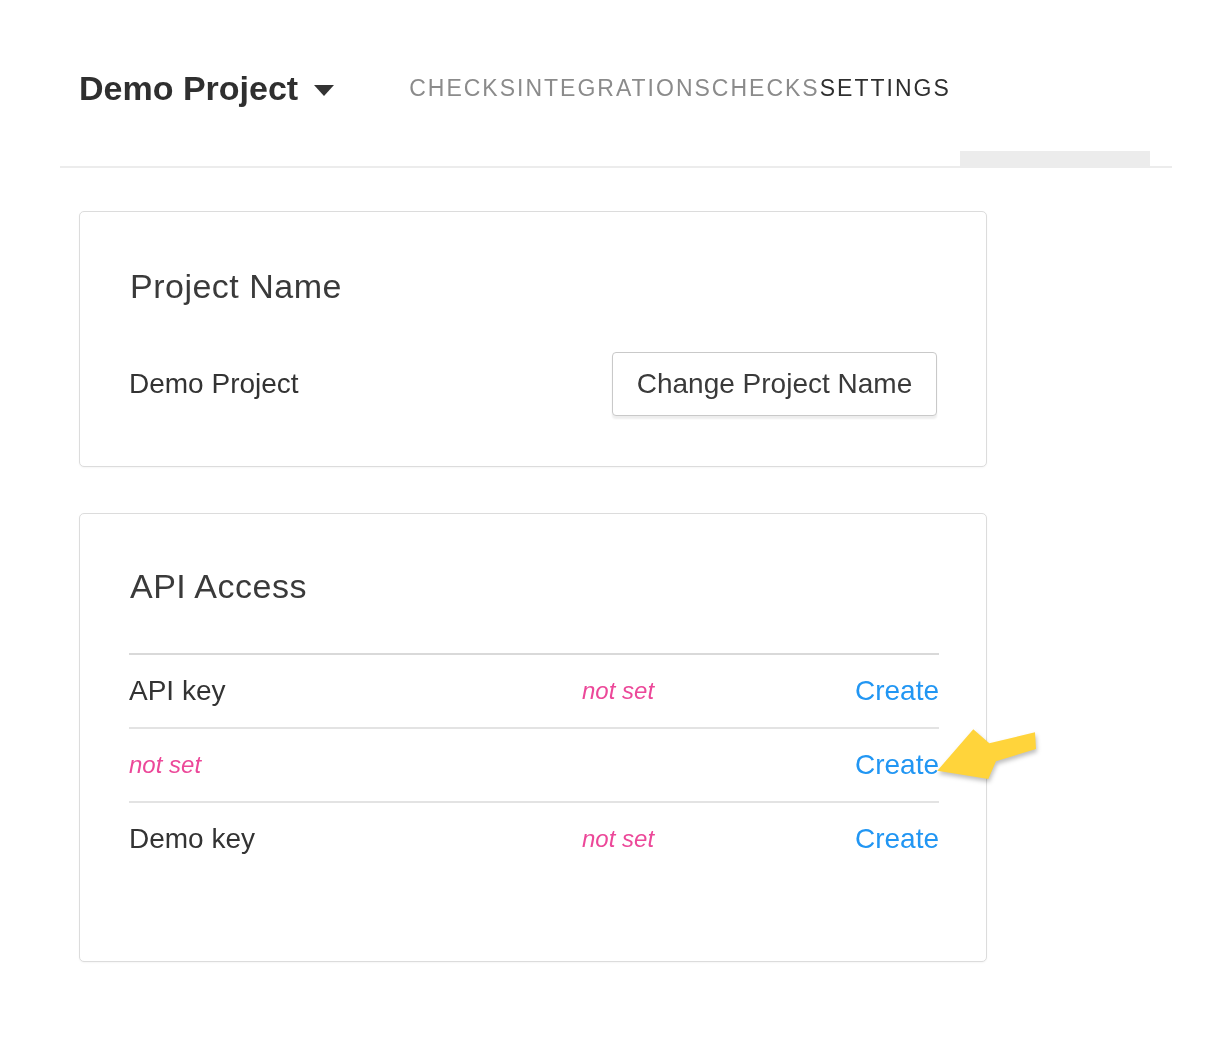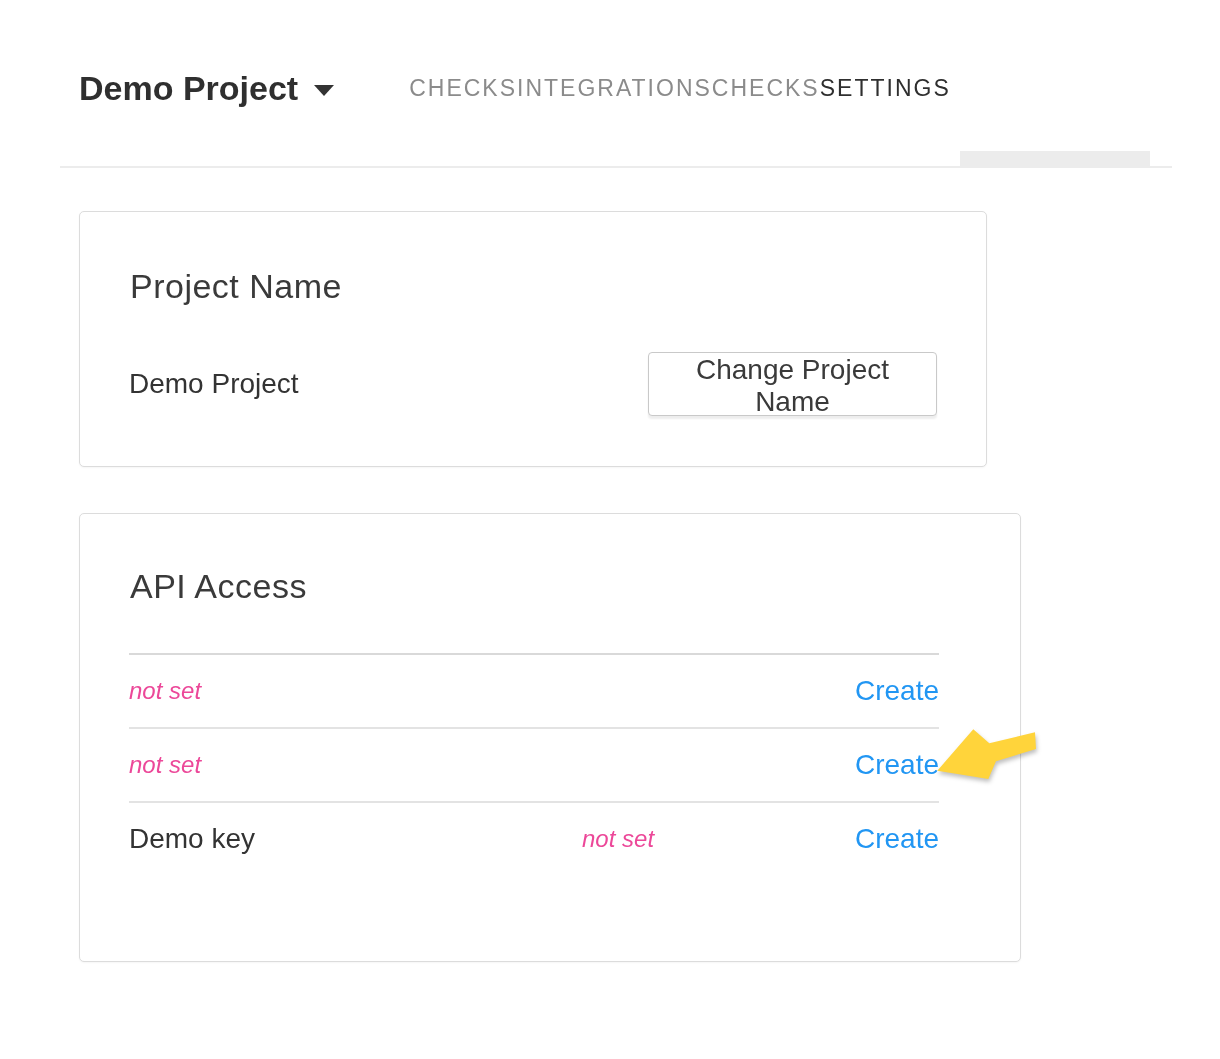--- a/index.html
+++ b/index.html
@@ -46,36 +46,36 @@
     background:#ececec;
   }
 
   
   .card{
     position:absolute;left:79px;width:906px;
     background:#fff;border:1px solid #dcdcdc;border-radius:5px;
     box-shadow:0 1px 2px rgba(0,0,0,0.04);
   }
   .card-project-name{top:211px;height:254px;}
-  .card-api-access{top:513px;height:447px;padding-left:34px;}
+  .card-api-access{top:513px;height:447px;}
   .card h2{
     position:absolute;left:49px;margin:1px;
     font-size:34px;font-weight:400;color:#3a3a3a;letter-spacing:0.5px;
   }
   .card-project-name h2{top:54px;}
   .card-api-access h2{top:52px;}
 
   .pn-row{
     position:absolute;left:49px;right:49px;top:140px;height:64px;
     display:flex;align-items:center;justify-content:space-between;
   }
   .pn-value{font-size:28px;color:#333;}
   .btn{
     box-sizing:border-box;
-    width:289px;height:64px;
+    width:325px;height:64px;
     background:#fff;border:1px solid #c9c9c9;border-radius:4px;
     box-shadow:0 3px 2px rgba(0,0,0,0.07);
     font-family:"Liberation Sans", sans-serif;
     font-size:28px;color:#3a3a3a;
     cursor:pointer;
   }
 
   
   .api-table{
     position:absolute;left:49px;top:139px;width:810px;
@@ -126,20 +126,21 @@
   <div class="pn-row">
     <span class="pn-value">Demo Project</span>
     <button class="btn">Change Project Name</button>
   </div>
 </div>
 
 <div class="card card-api-access">
   <h2>API Access</h2>
   <div class="api-table">
     <div class="api-row">
+      <span class="api-label">API key</span>
       <span class="api-value">not set</span>
       <a class="api-action">Create</a>
     </div>
     <div class="api-row">
       <span class="api-value">not set</span>
       <a class="api-action">Create</a>
     </div>
     <div class="api-row">
       <span class="api-label">Demo key</span>
       <span class="api-value">not set</span>

